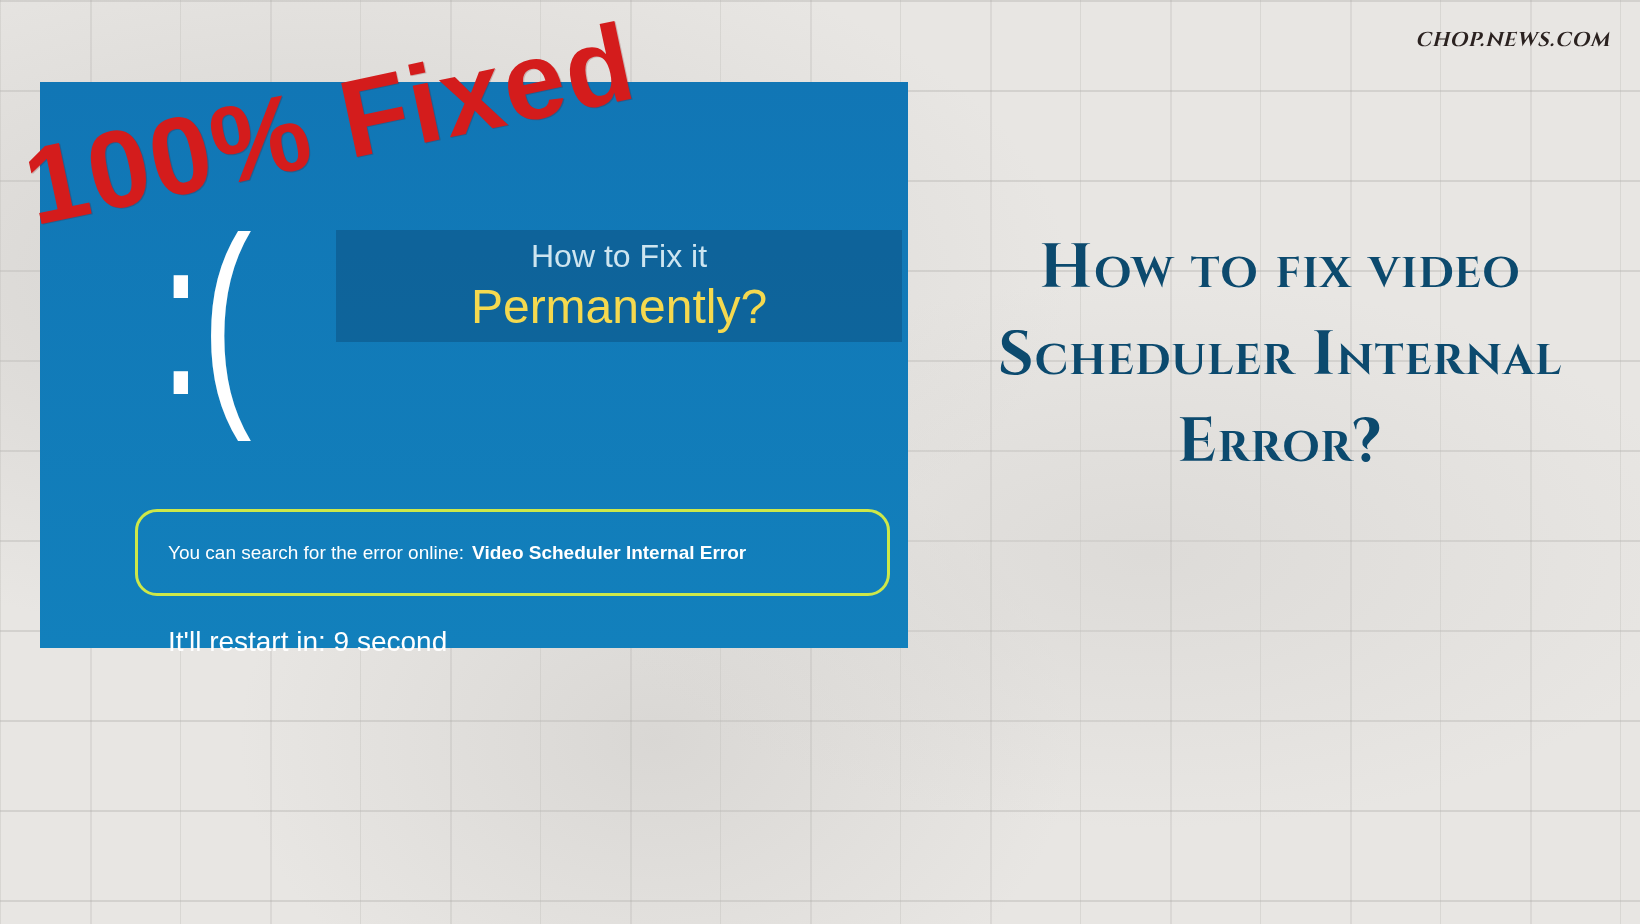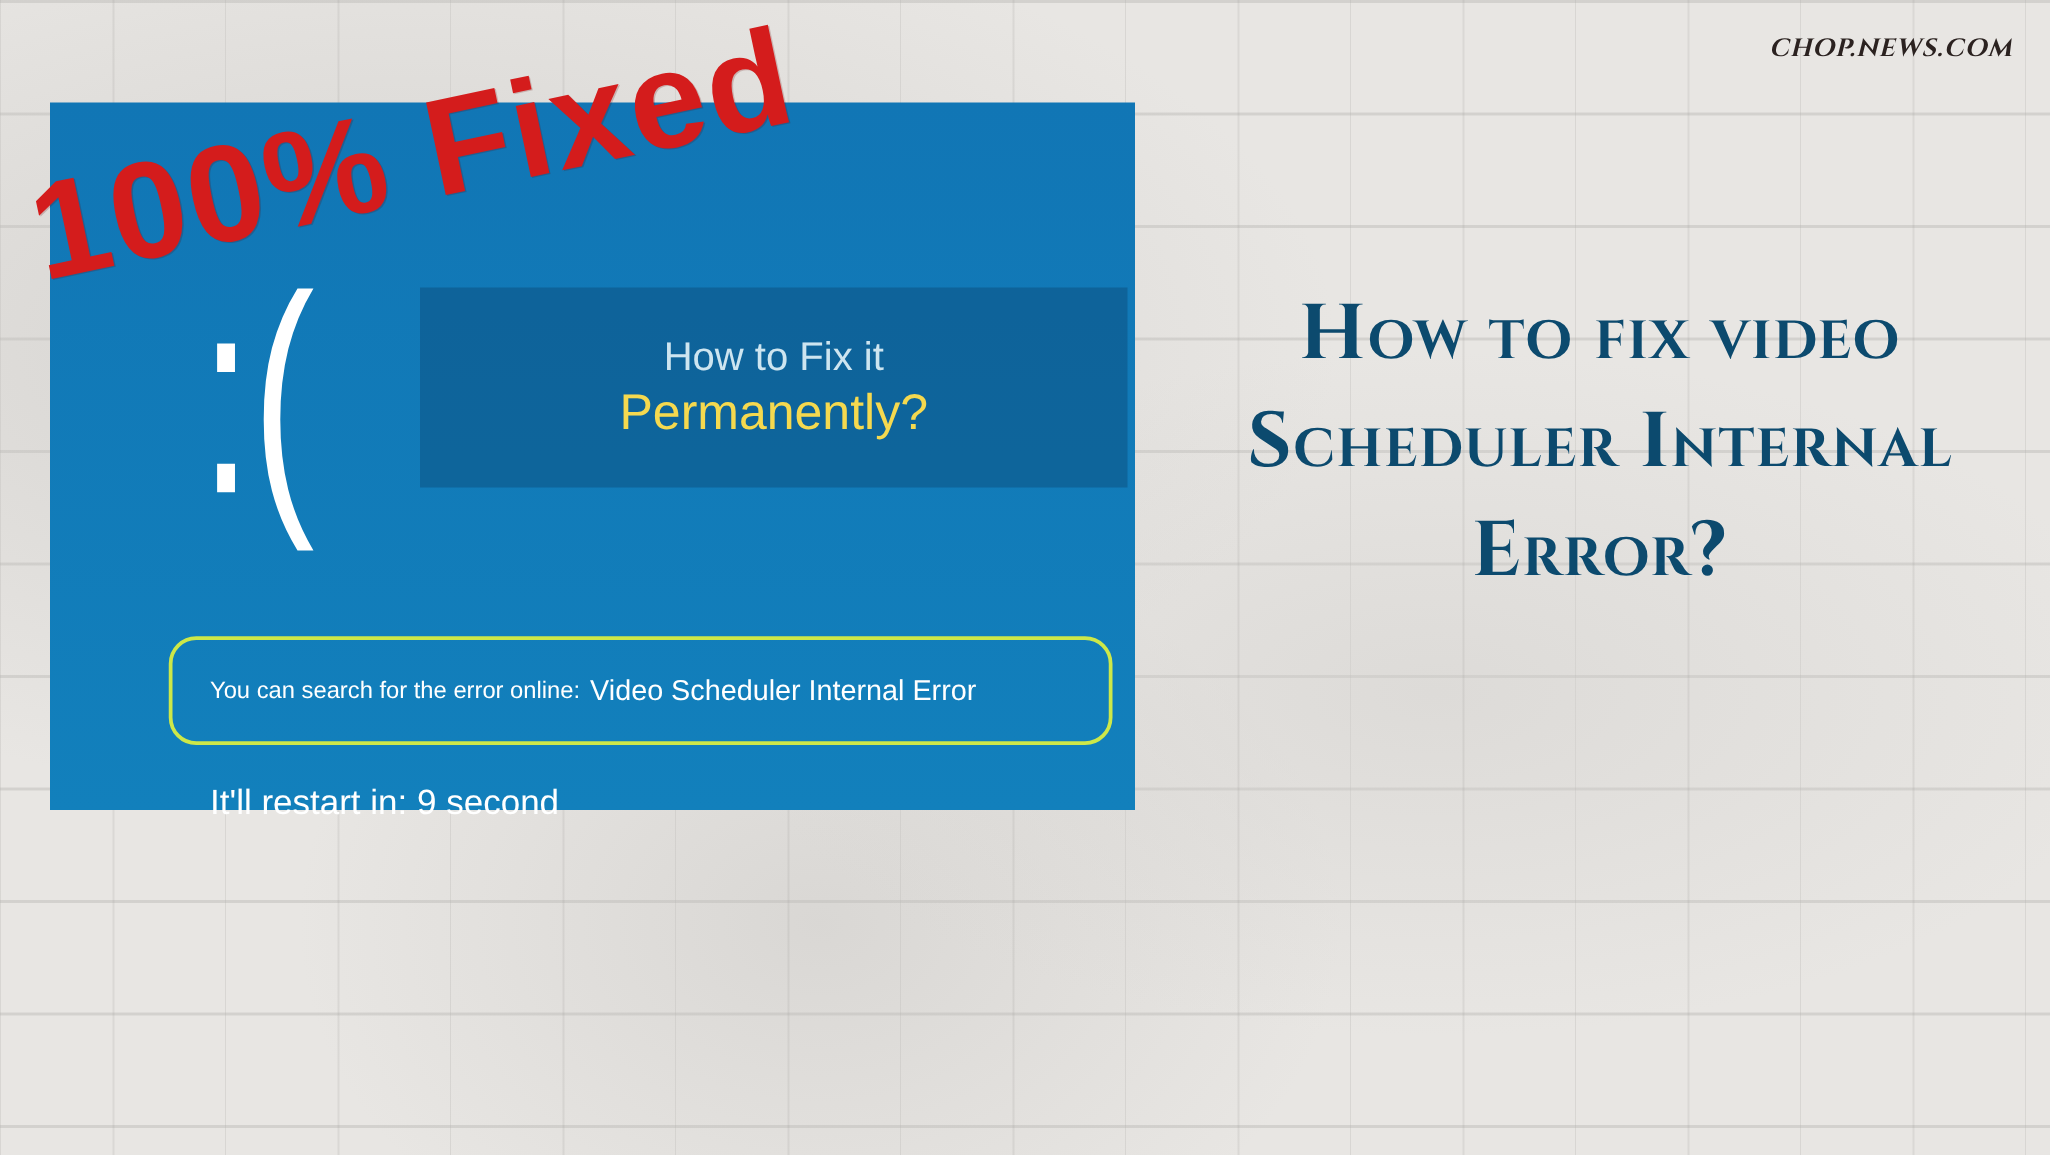--- a/index.html
+++ b/index.html
@@ -79,40 +79,40 @@
       font-family: 'Segoe UI Light', Arial, sans-serif;
       font-weight: 100;
       transform: scaleY(1.5);
     }
     
     .bsod-inner-box {
       position: absolute;
       left: 296px;
       top: 148px;
       width: 566px;
-      height: 160px;
+      height: 112px;
       background: rgba(10, 60, 100, 0.35);
       display: flex;
       flex-direction: column;
       align-items: center;
       justify-content: center;
     }
     
     .bsod-fix-line1 {
       color: #cde5f0;
       font-family: 'Segoe UI', Arial, sans-serif;
       font-size: 32px;
       font-weight: 400;
       text-align: center;
     }
     
     .bsod-fix-line2 {
       color: #f5d94f;
       font-family: 'Segoe UI', Arial, sans-serif;
-      font-size: 40px;
+      font-size: 48px;
       font-weight: 400;
       text-align: center;
       margin-top: 4px;
     }
     
     .bsod-main-text {
       position: absolute;
       left: 128px;
       top: 325px;
       width: 700px;
@@ -139,22 +139,22 @@
     .bsod-search-label {
       color: #ffffff;
       font-family: 'Segoe UI', Arial, sans-serif;
       font-size: 19px;
       font-weight: 300;
     }
     
     .bsod-search-error {
       color: #ffffff;
       font-family: 'Segoe UI', Arial, sans-serif;
-      font-size: 23px;
-      font-weight: 400;
+      font-size: 19px;
+      font-weight: 700;
       margin-left: 8px;
     }
     
     .bsod-restart-text {
       position: absolute;
       left: 128px;
       top: 544px;
       color: #ffffff;
       font-family: 'Segoe UI Light', 'Segoe UI', Arial, sans-serif;
       font-size: 28px;

